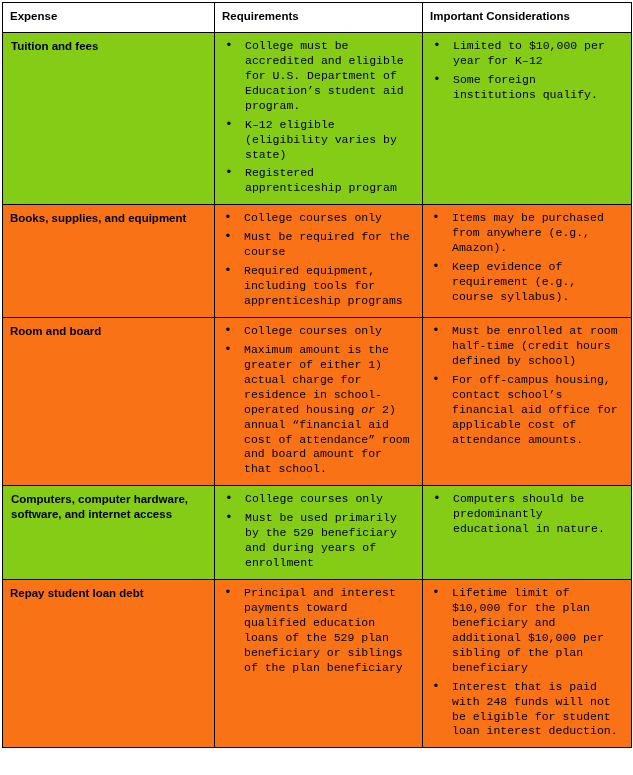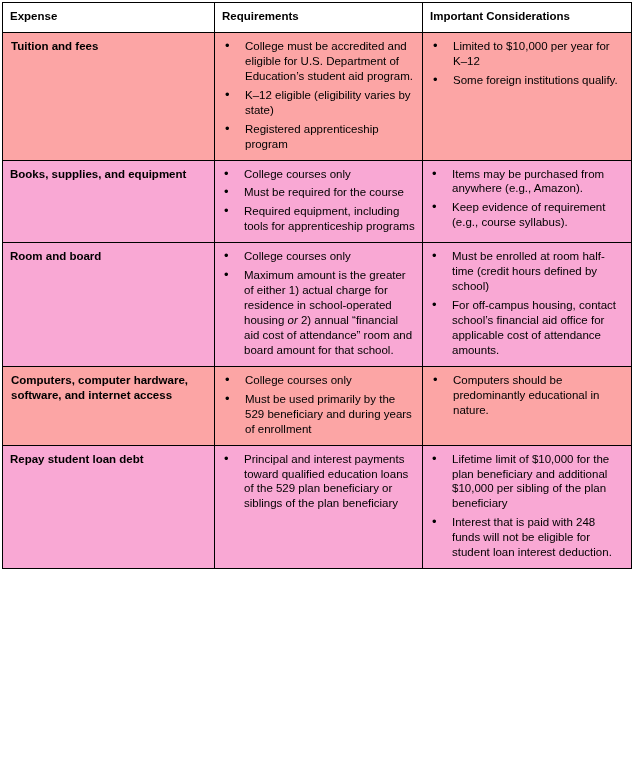--- a/index.html
+++ b/index.html
@@ -41,38 +41,39 @@
   col.c3 { width: 209px; }
 
   thead th {
     font-weight: bold;
     text-align: left;
     background: #ffffff;
     padding-top: 7px;
     padding-bottom: 9px;
   }
   tr.shaded > td {
-    background: #fca5a5;
+    background: #84cc16;
     padding-left: 8px;
   }
   tr.plain > td {
-    background: #f9a8d4;
+    background: #f97316;
   }
   td.expense-cell {
     font-weight: bold;
   }
   ul.bullets {
     list-style: none;
     margin: 0;
     padding: 0;
   }
   ul.bullets > li {
     position: relative;
     padding-left: 22px;
     margin-bottom: 4px;
+    font-family: Liberation Mono, monospace;
   }
   ul.bullets > li:last-child {
     margin-bottom: 0;
   }
   ul.bullets > li::before {
     content: "\2022";
     position: absolute;
     left: 2px;
     top: -1px;
     font-size: 13px;

